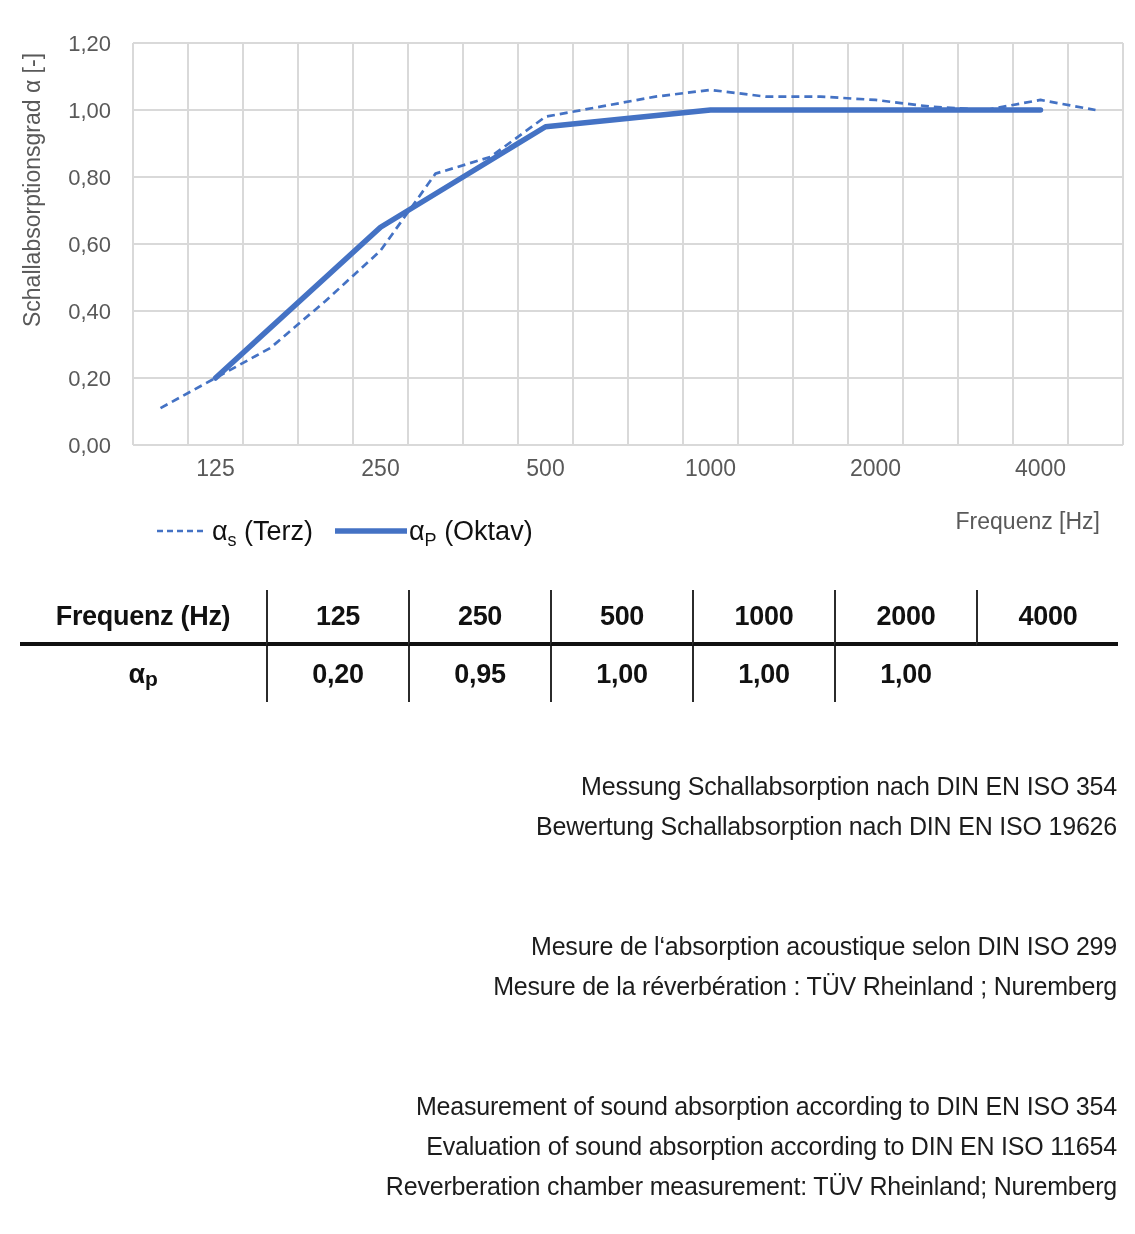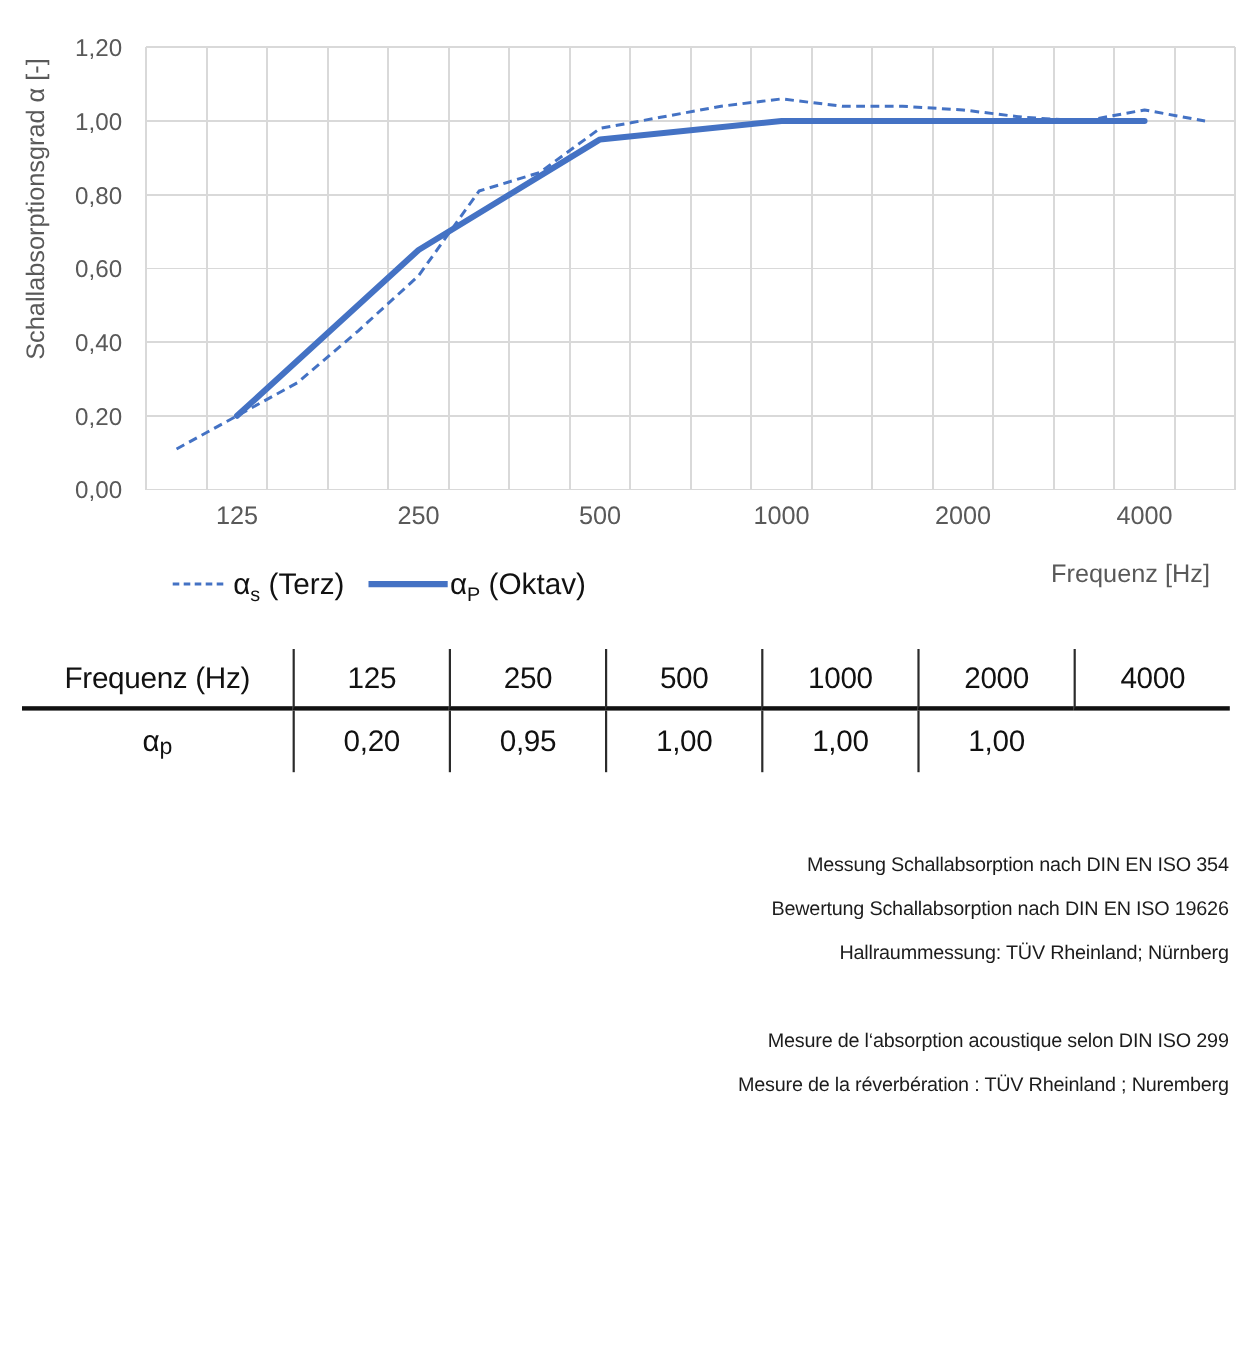--- a/index.html
+++ b/index.html
@@ -13,37 +13,38 @@
   }
   .chart-wrap{position:absolute;top:0;left:0;width:1135px;height:565px;}
   
   .freq-table{
     position:absolute;top:590px;left:20px;width:1098px;
     display:grid;
     grid-template-columns:246px repeat(6,142px);
     grid-template-rows:56px 56px;
     font-size:27px;
     color:#111111;
+    font-weight:bold;
   }
   .freq-table .cell{
     display:flex;align-items:center;justify-content:center;
     letter-spacing:-0.3px;
   }
   .freq-table .cell.v{border-left:2px solid #2b2b2b;}
   .freq-table .cell.hdr{border-bottom:4px solid #111111;}
   .freq-table sub.alpha-sub{
     font-size:21px;
     transform:translateY(5px);
     line-height:0;
   }
   
   .note-block{
     position:absolute;left:0;width:1117px;
     text-align:right;
-    font-size:18px;line-height:40px;
+    font-size:25px;line-height:40px;
     color:#1c1c1c;
     letter-spacing:-0.2px;
   }
   .note-de{top:766px;}
   .note-fr{top:926px;}
   .note-en{top:1086px;}
 </style>
 </head>
 <body>
 
@@ -125,20 +126,24 @@
     <div class="cell v">0,20</div>
     <div class="cell v">0,95</div>
     <div class="cell v">1,00</div>
     <div class="cell v">1,00</div>
     <div class="cell v">1,00</div>
   </div>
 
   <div class="note-block note-de">
     <div class="note-line">Messung Schallabsorption nach DIN EN ISO 354</div>
     <div class="note-line">Bewertung Schallabsorption nach DIN EN ISO 19626</div>
-    <div class="note-line">Hallraummessung: TÜV Rheinland; Nürnberg</div>
   </div>
   <div class="note-block note-fr">
     <div class="note-line">Mesure de l‘absorption acoustique selon DIN ISO 299</div>
     <div class="note-line">Mesure de la réverbération : TÜV Rheinland ; Nuremberg</div>
   </div>
+  <div class="note-block note-en">
+    <div class="note-line">Measurement of sound absorption according to DIN EN ISO 354</div>
+    <div class="note-line">Evaluation of sound absorption according to DIN EN ISO 11654</div>
+    <div class="note-line">Reverberation chamber measurement: TÜV Rheinland; Nuremberg</div>
+  </div>
 
 </div>
 
 </body></html>

